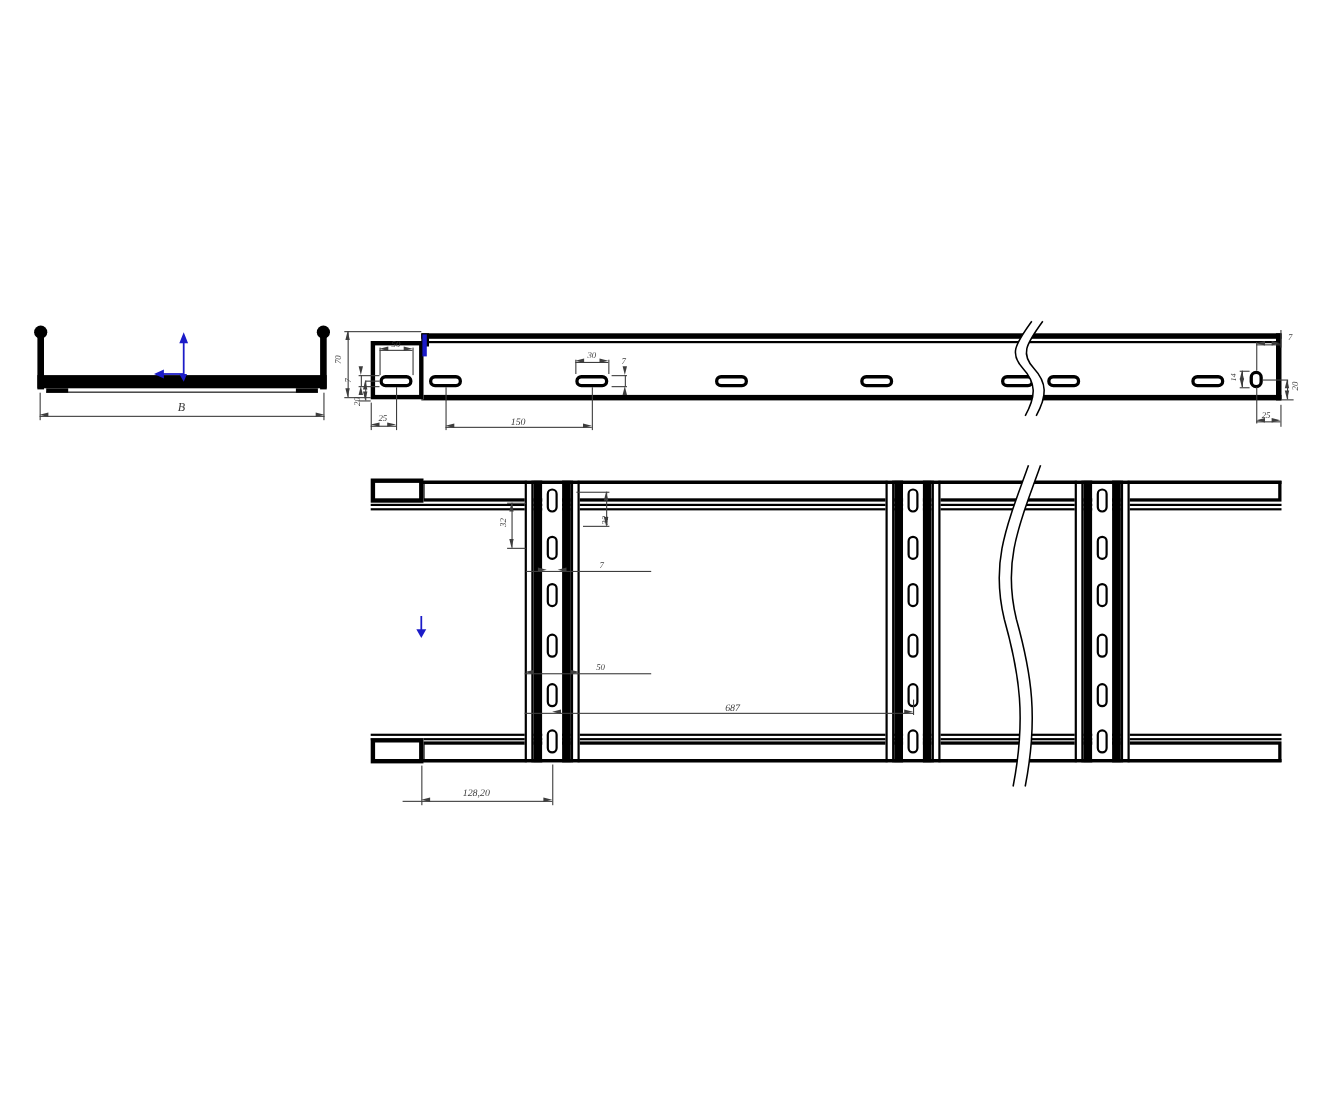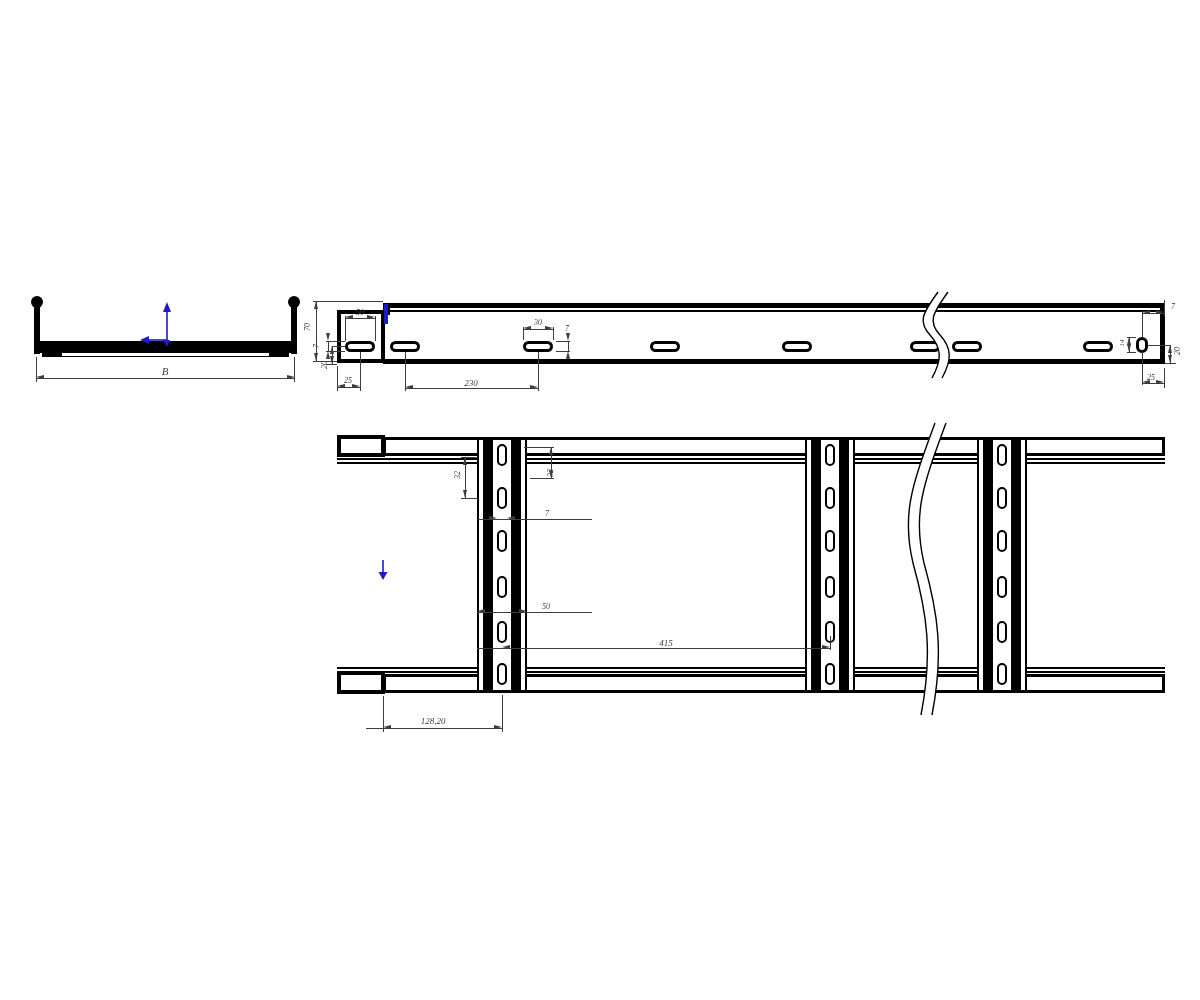--- a/index.html
+++ b/index.html
@@ -138,21 +138,21 @@
       <div class="ard" style="left:566px;top:333px"></div>
       <div class="aru" style="left:566px;top:351px"></div>
       <div class="dimtxt" style="left:562px;top:324px;width:10px">7</div>
     </div>
     <div>
       <div class="ln" style="left:405px;top:352px;width:1px;height:39px"></div>
       <div class="ln" style="left:538px;top:352px;width:1px;height:39px"></div>
       <div class="ln" style="left:405px;top:388px;width:133px;height:1px"></div>
       <div class="arl" style="left:405px;top:385px"></div>
       <div class="arr" style="left:530px;top:385px"></div>
-      <div class="dimtxt big" style="left:451px;top:378px;width:40px">230</div>
+      <div class="dimtxt big" style="left:451px;top:378px;width:40px">150</div>
     </div>
 
     <div>
       <div class="ln" style="left:1142px;top:311px;width:1px;height:26px"></div>
       <div class="ln" style="left:1164px;top:300px;width:1px;height:16px"></div>
       <div class="ln" style="left:1142px;top:313px;width:22px;height:1px"></div>
       <div class="arl" style="left:1142px;top:310px"></div>
       <div class="arr" style="left:1156px;top:310px"></div>
       <div class="dimtxt" style="left:1168px;top:302px;width:10px">7</div>
     </div>
@@ -280,21 +280,21 @@
       <div class="arl" style="left:477px;top:609px"></div>
       <div class="arr" style="left:519px;top:609px"></div>
       <div class="dimtxt" style="left:536px;top:602px;width:20px">50</div>
     </div>
 
     <div>
       <div class="ln" style="left:477px;top:648px;width:353px;height:1px"></div>
       <div class="ln" style="left:830px;top:636px;width:1px;height:14px"></div>
       <div class="arl" style="left:502px;top:645px"></div>
       <div class="arr" style="left:822px;top:645px"></div>
-      <div class="dimtxt big" style="left:646px;top:638px;width:40px">415</div>
+      <div class="dimtxt big" style="left:646px;top:638px;width:40px">687</div>
     </div>
 
     <div>
       <div class="ln" style="left:383px;top:696px;width:1px;height:36px"></div>
       <div class="ln" style="left:502px;top:695px;width:1px;height:37px"></div>
       <div class="ln" style="left:366px;top:728px;width:136px;height:1px"></div>
       <div class="arl" style="left:383px;top:725px"></div>
       <div class="arr" style="left:494px;top:725px"></div>
       <div class="dimtxt big" style="left:403px;top:716px;width:60px">128,20</div>
     </div>

